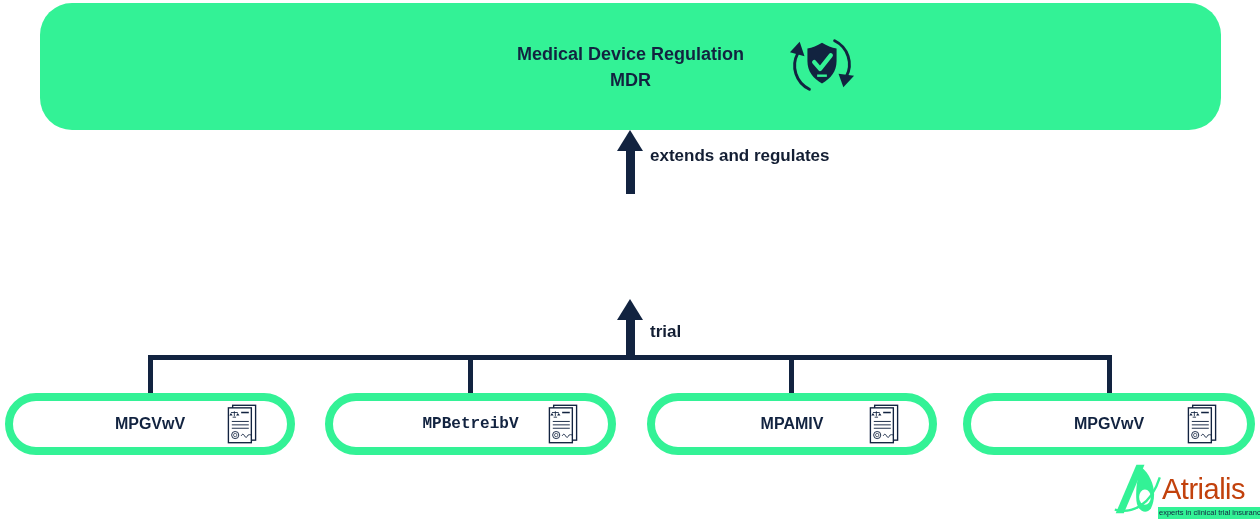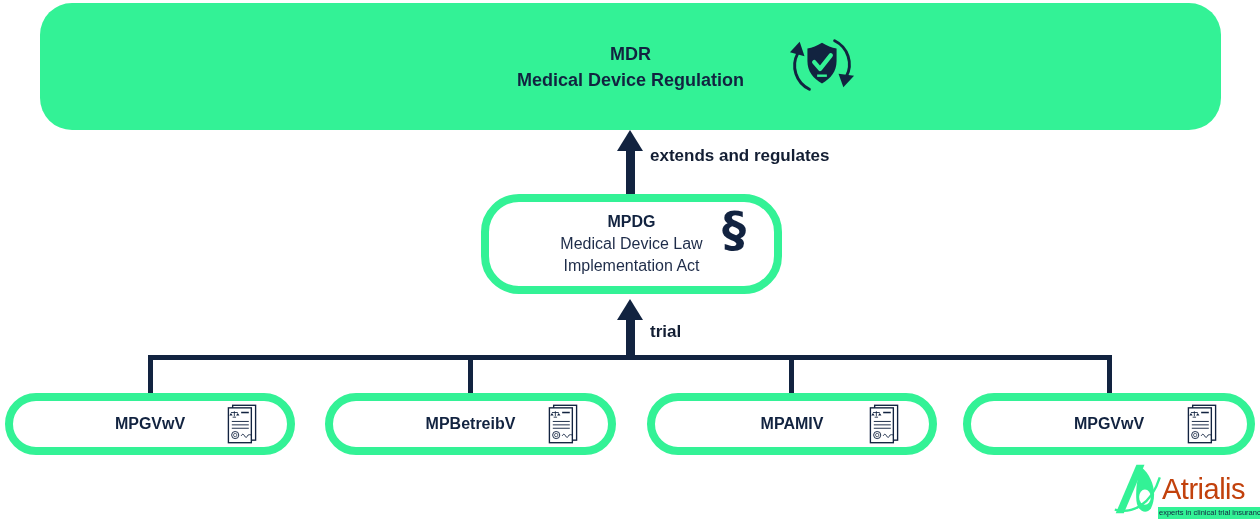--- a/index.html
+++ b/index.html
@@ -72,66 +72,58 @@
     <circle cx="12" cy="37" r="4.2" fill="none" stroke="#122340" stroke-width="1.1"></circle>
     <circle cx="12" cy="37" r="2" fill="none" stroke="#122340" stroke-width="0.8"></circle>
     <path d="M19,38 q2,-4 4,0 t4,-1 q2,-1 4,0" fill="none" stroke="#122340" stroke-width="1"></path>
   </symbol>
 </svg>
 
 <div class="canvas">
 
   <div class="mdr">
     <div class="mdr-text">
+      <div>Medical Device Regulation</div>
       <div>MDR</div>
-      <div>Medical Device Regulation</div>
     </div>
     <div class="shield-wrap">
       <svg viewBox="0 0 70 66" width="68" height="66">
         <path d="M22,58 A27,27 0 0 1 10,21" fill="none" stroke="#122340" stroke-width="3" stroke-linecap="round"></path>
         <polygon points="12,9 2,20 17,24" fill="#122340"></polygon>
         <path d="M48,8 A27,27 0 0 1 60,45" fill="none" stroke="#122340" stroke-width="3" stroke-linecap="round"></path>
         <polygon points="57,56 68,44 52,42" fill="#122340"></polygon>
         <path d="M35,10 C40,13 45,15 50,16 L50,29 C50,40 44,47 35,52 C26,47 20,40 20,29 L20,16 C25,15 30,13 35,10 Z" fill="#122340"></path>
         <polyline points="27,30 33,37 44,23" stroke="#33F296" stroke-width="4.5" fill="none" stroke-linecap="round" stroke-linejoin="round"></polyline>
         <line x1="30" y1="44" x2="40" y2="44" stroke="#33F296" stroke-width="2.5"></line>
       </svg>
     </div>
   </div>
 
   <div class="arrow-head" style="left:617px;top:130px;"></div>
   <div class="arrow-shaft" style="left:626px;top:149px;width:9px;height:45px;"></div>
   <div class="edge-label" style="left:650px;top:146px;">extends and regulates</div>
 
-  <div class="mpdg">
-    <div class="mpdg-inner">
-      <div class="ttl">MPDG</div>
-      <div>Medical Device Law</div>
-      <div>Implementation Act</div>
-    </div>
-    <div class="section-glyph">§</div>
-  </div>
 
   <div class="arrow-head" style="left:617px;top:299px;"></div>
   <div class="arrow-shaft" style="left:626px;top:318px;width:9px;height:38px;"></div>
   <div class="edge-label" style="left:650px;top:322px;">trial</div>
 
   <div class="hline"></div>
   <div class="vdrop" style="left:148px;"></div>
   <div class="vdrop" style="left:468px;"></div>
   <div class="vdrop" style="left:789px;"></div>
   <div class="vdrop" style="left:1107px;"></div>
 
   <div class="reg" style="left:5px;width:290px;">
     <div class="reg-label">MPGVwV</div>
     <svg class="doc" width="34" height="42">
         <use href="#doc-icon"></use>
       </svg>
   </div>
-  <div class="reg" style="left:325px;width:291px;">
+  <div class="reg" style="left:325px;width:291px;font-family:Liberation Mono, monospace;">
     <div class="reg-label">MPBetreibV</div>
     <svg class="doc" width="34" height="42">
         <use href="#doc-icon"></use>
       </svg>
   </div>
   <div class="reg" style="left:647px;width:290px;">
     <div class="reg-label">MPAMIV</div>
     <svg class="doc" width="34" height="42">
         <use href="#doc-icon"></use>
       </svg>

